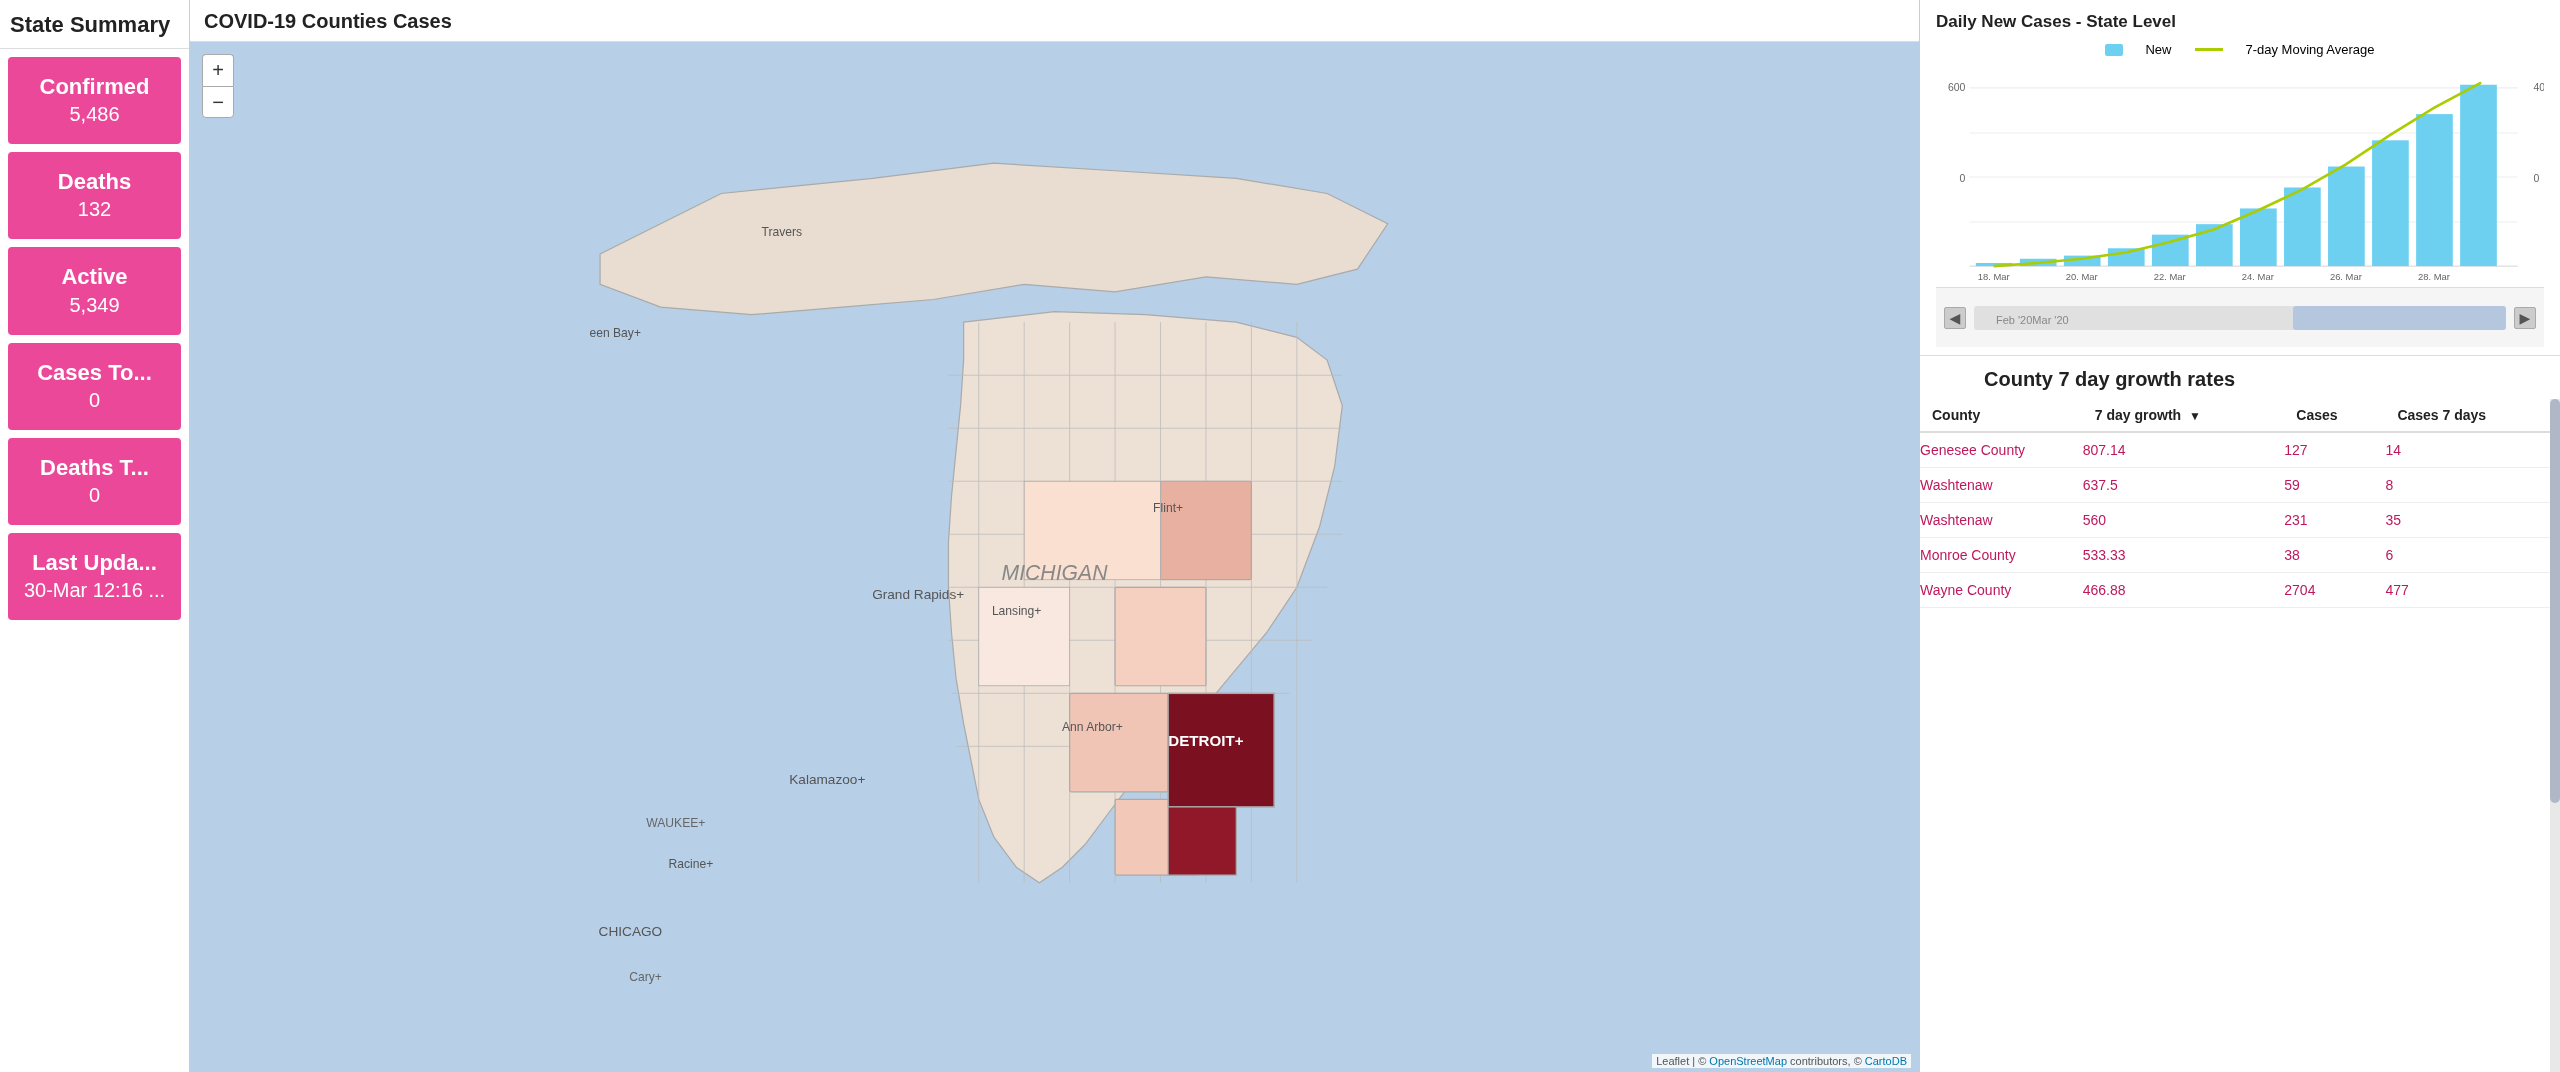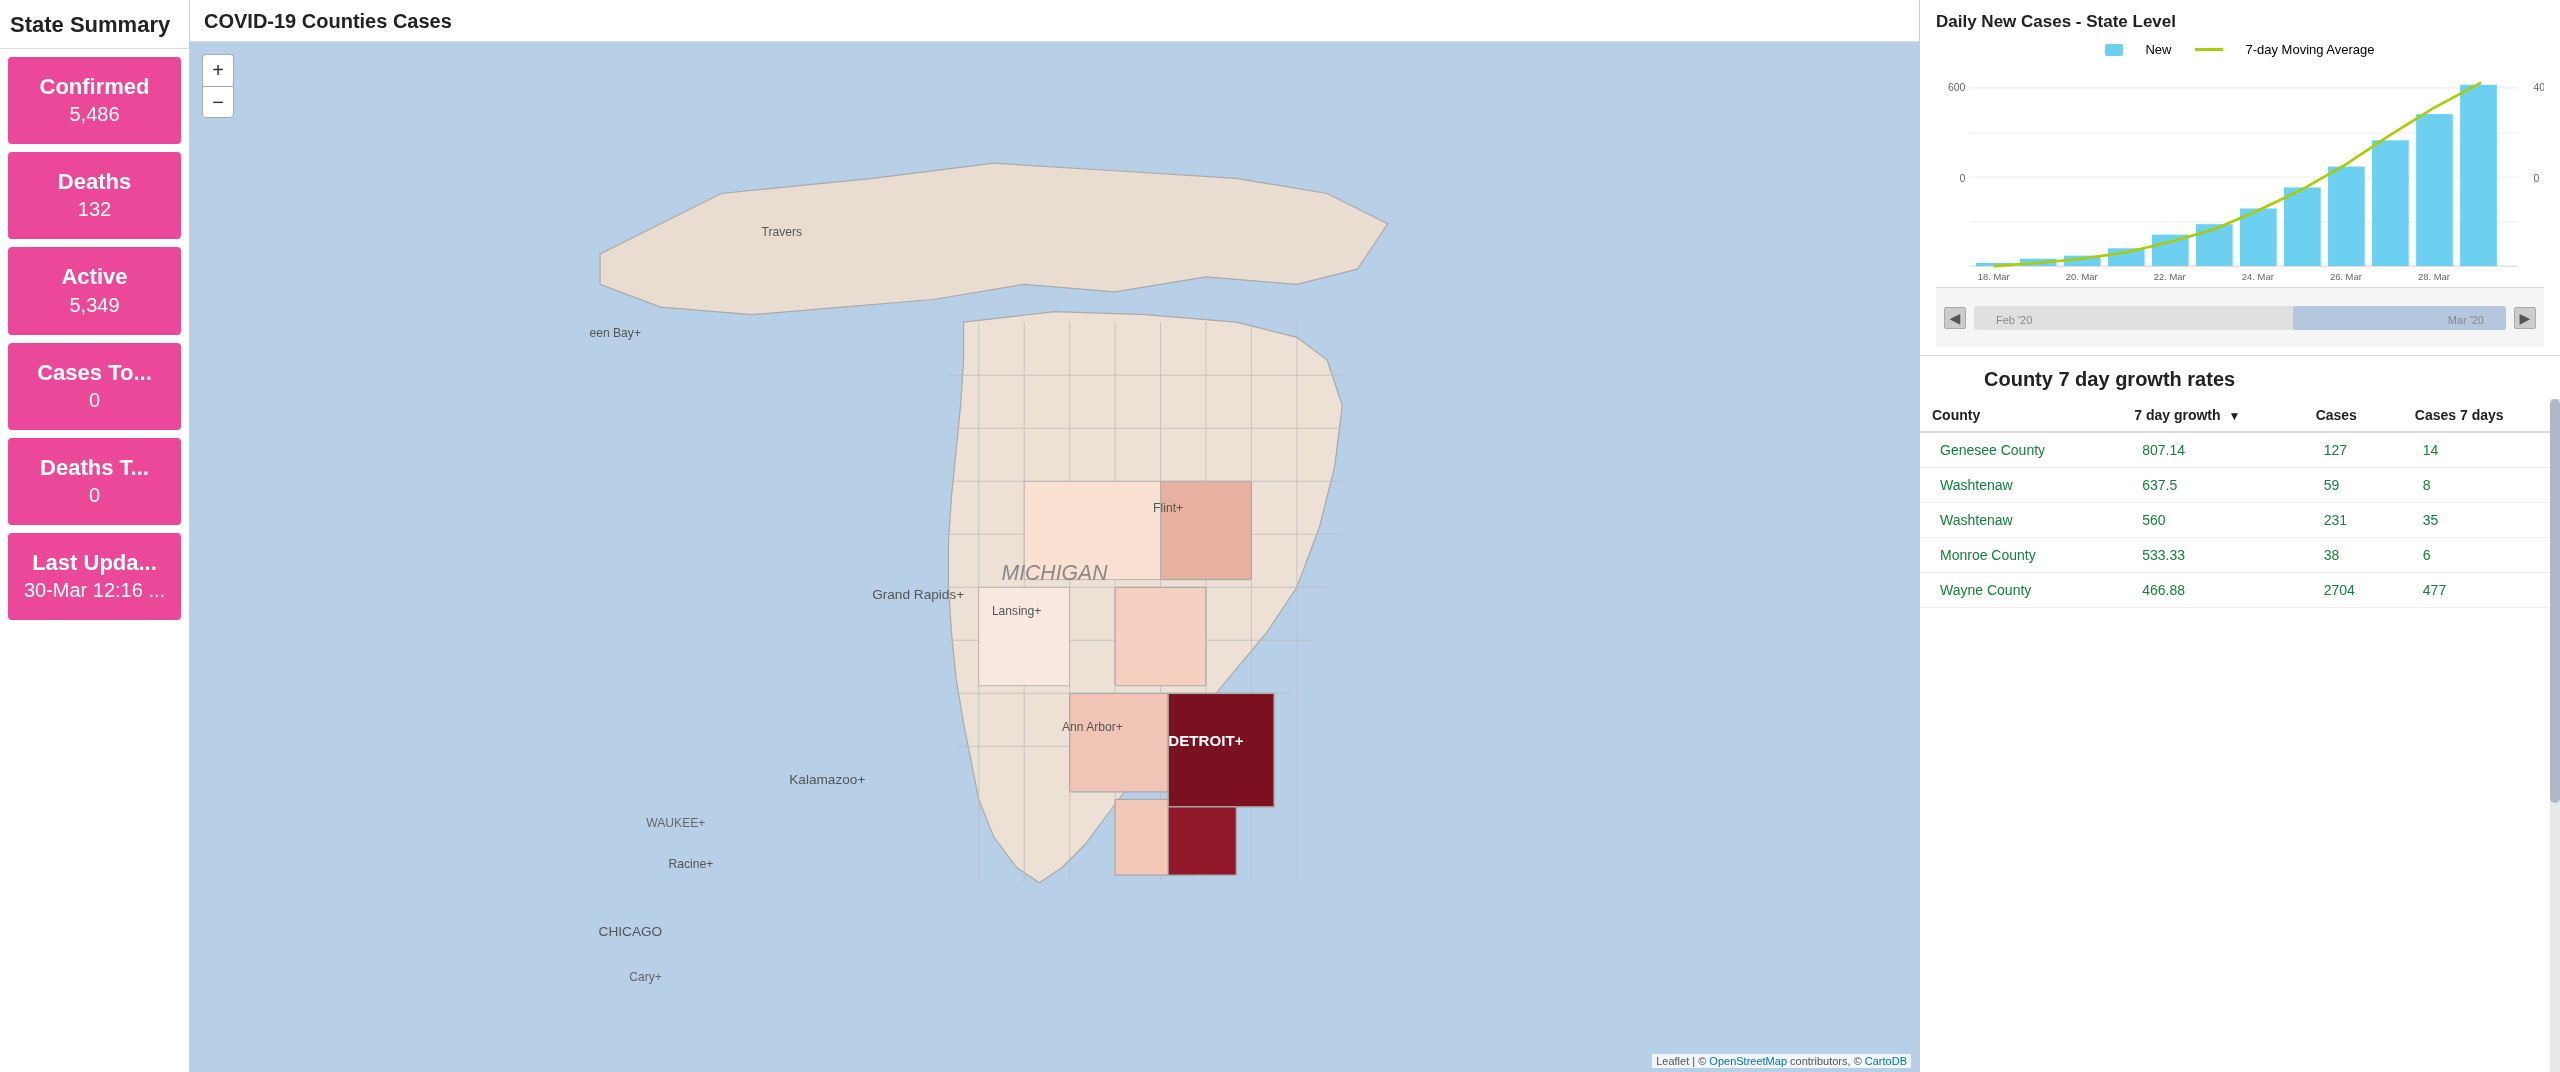--- a/index.html
+++ b/index.html
@@ -189,21 +189,20 @@
       border: 1px solid #aaa;
       text-align: center;
       line-height: 20px;
       cursor: pointer;
       font-size: 14px;
       color: #555;
       border-radius: 2px;
     }
     .scroll-labels {
       display: flex;
-      justify-content: space-between;
       padding: 2px 30px 0 30px;
       font-size: 11px;
       color: #888;
       position: absolute;
       bottom: 4px;
       left: 0; right: 0;
     }
 
     
     #table-section {
@@ -235,23 +234,23 @@
       padding: 8px 12px;
       text-align: left;
       font-weight: bold;
       color: #222;
       border-bottom: 2px solid #ddd;
       background: #fff;
       position: sticky;
       top: 0;
     }
     tbody tr td {
-      padding: 9px 20px;
+      padding: 9px 0;
       border-bottom: 1px solid #eee;
-      color: #15803d;
+      color: #be185d;
     }
     .sort-arrow {
       display: inline-block;
       margin-left: 4px;
       font-size: 12px;
     }
     .table-scrollbar {
       position: absolute;
       right: 0;
       top: 0;

